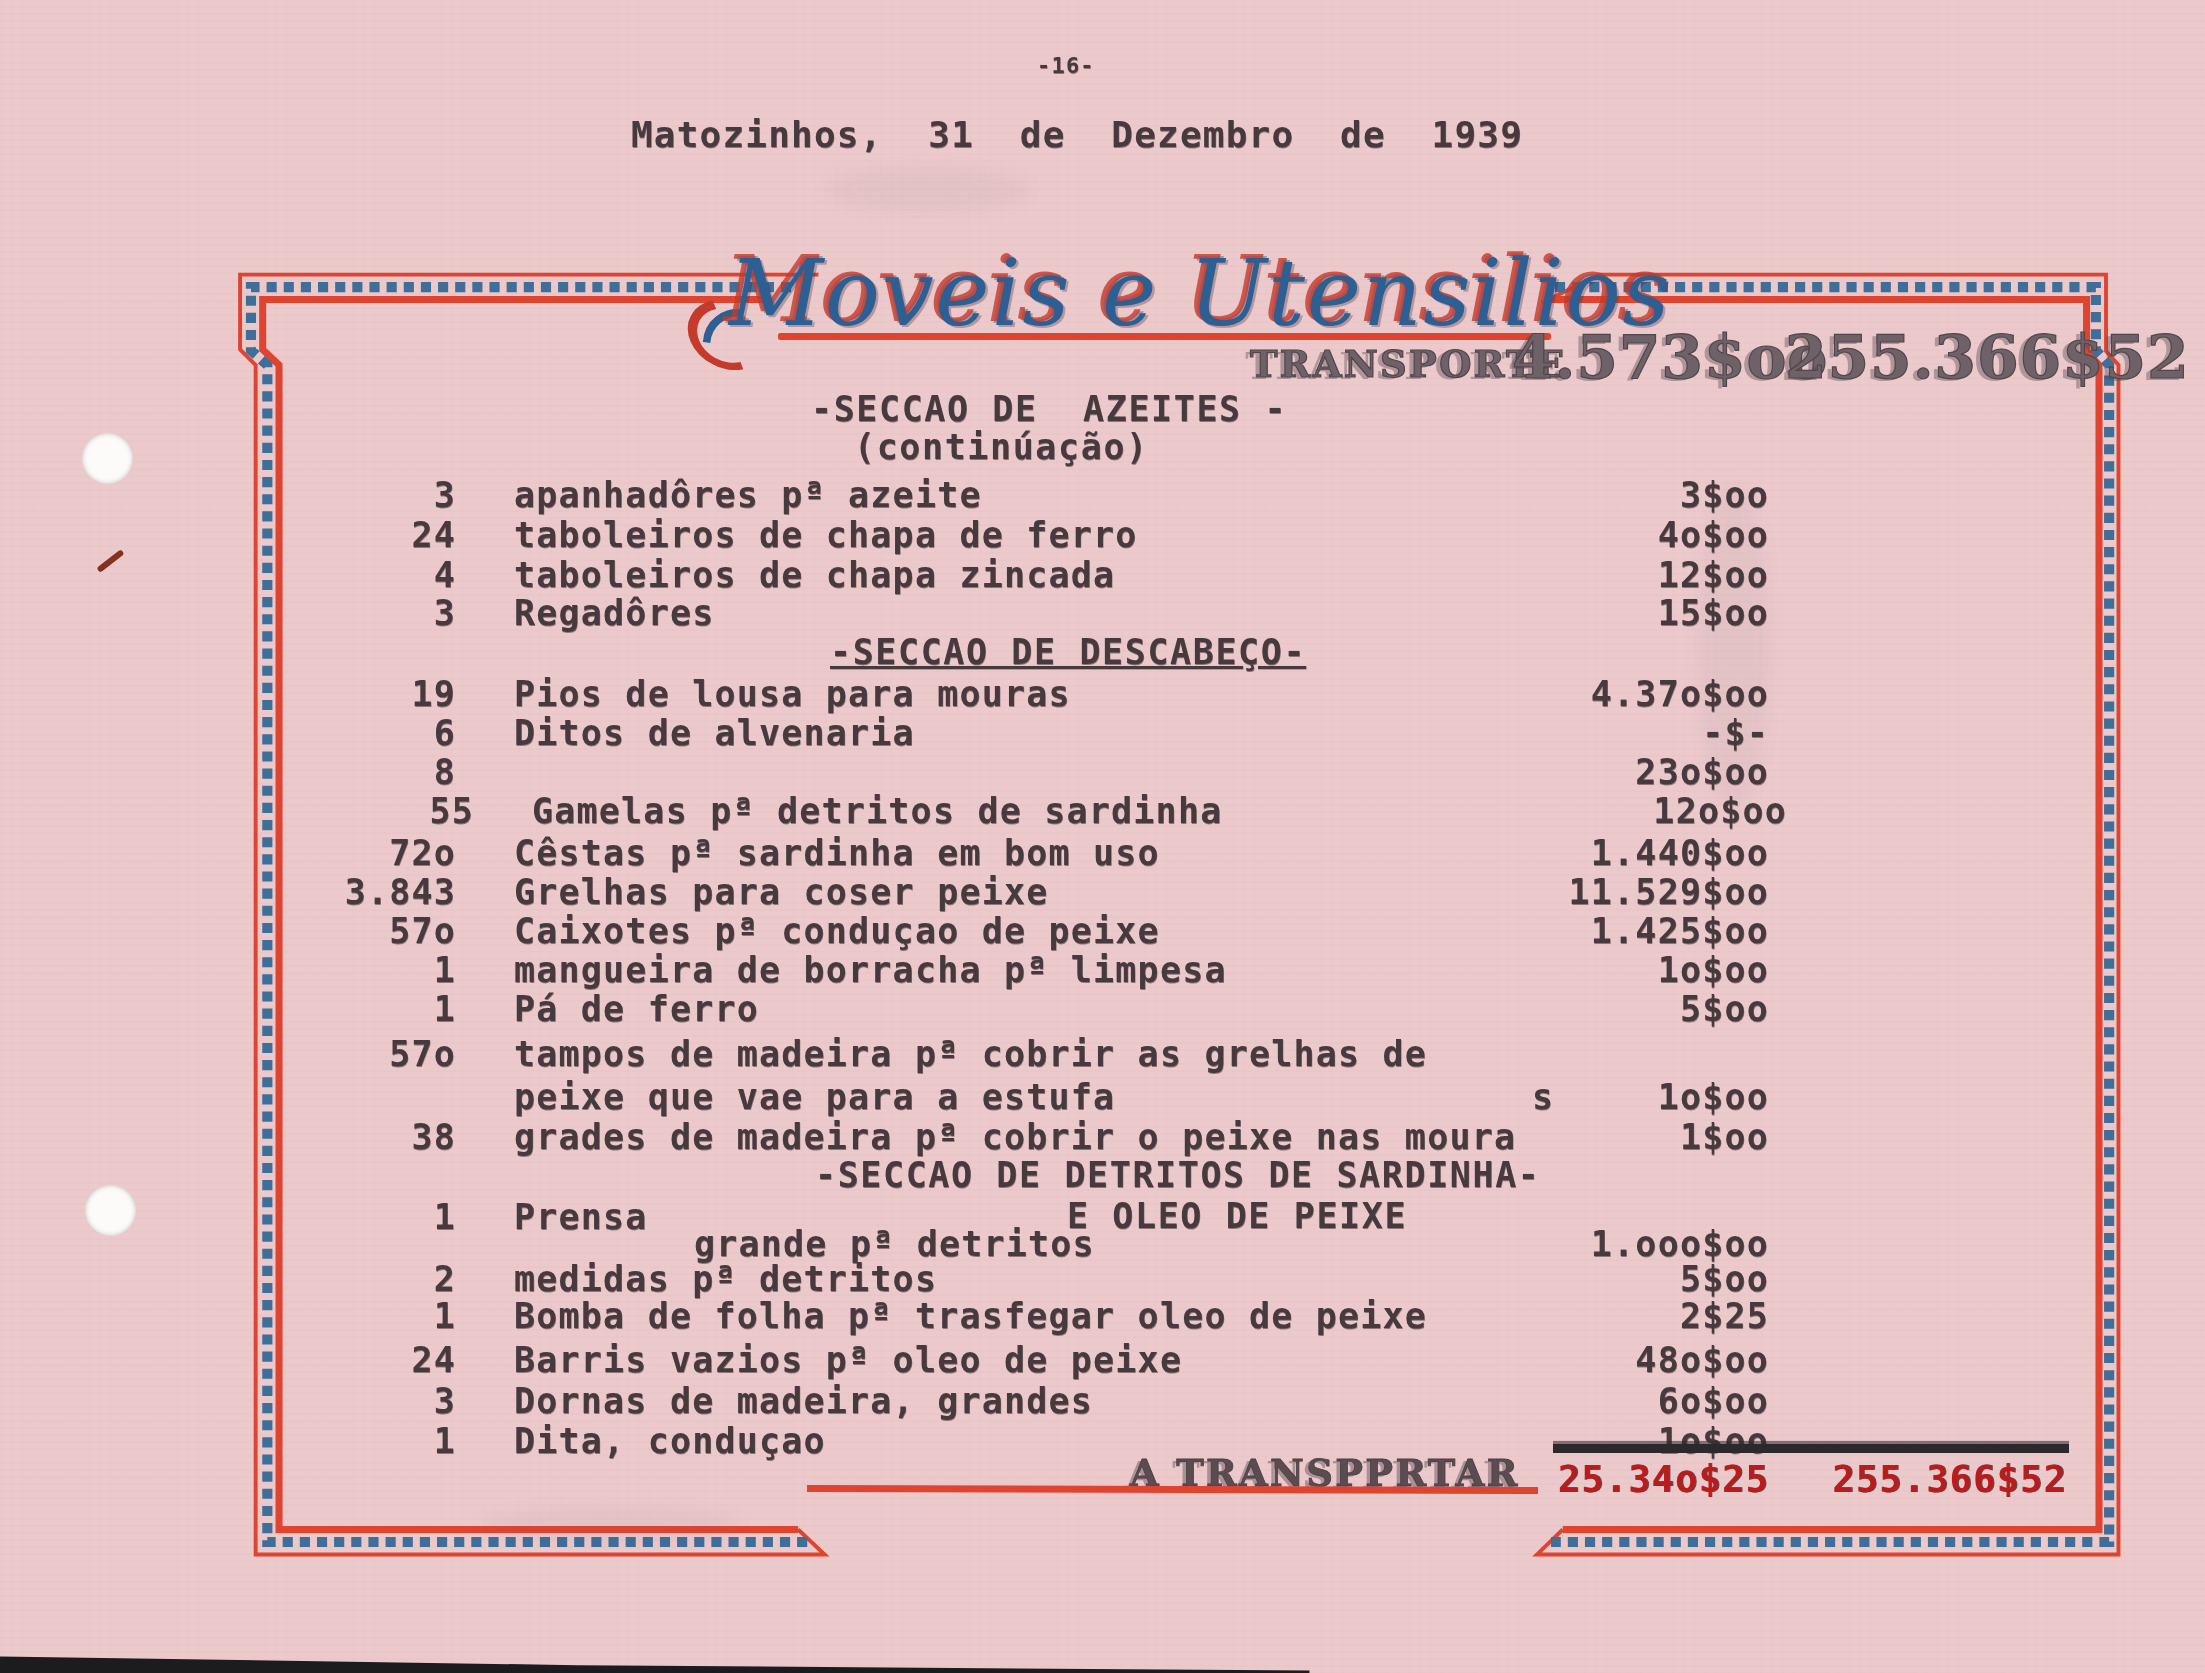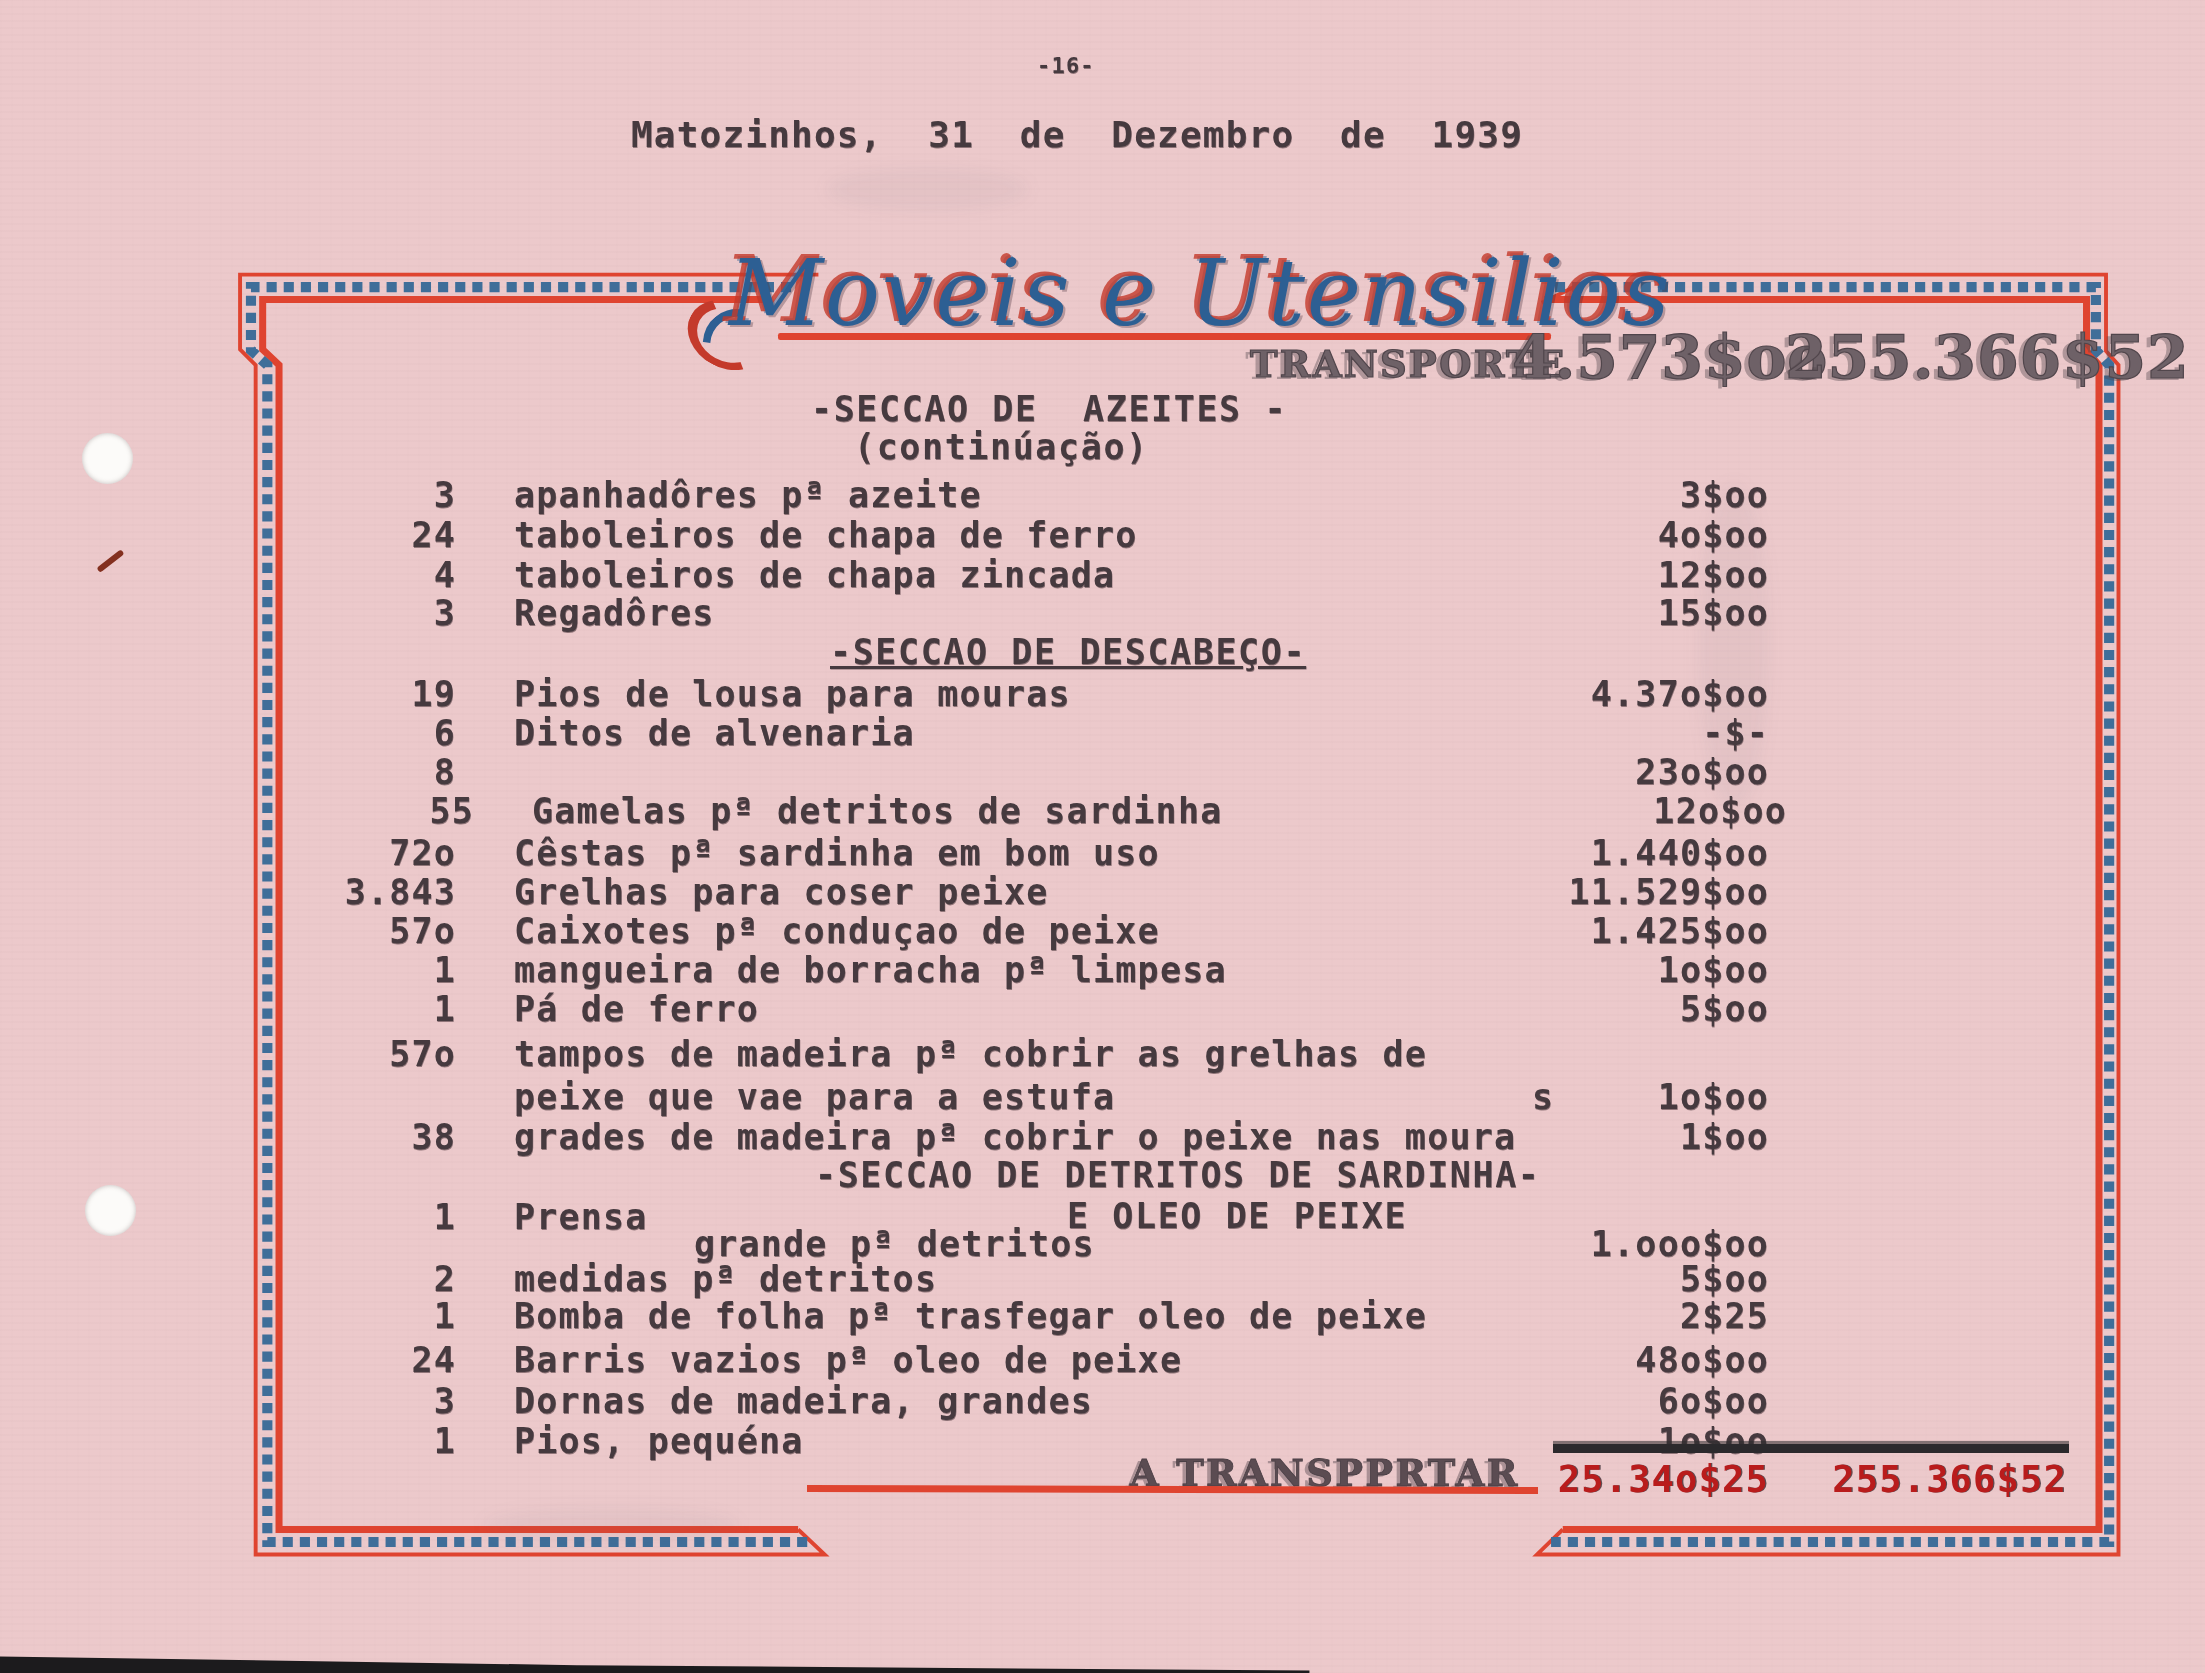--- a/index.html
+++ b/index.html
@@ -247,21 +247,21 @@
         <span class="desc">Barris vazios pª oleo de peixe</span>
         <span class="val">48o$oo</span>
       </div>
       <div class="line item" style="top: 1384px;">
         <span class="qty">3</span>
         <span class="desc">Dornas de madeira, grandes</span>
         <span class="val">6o$oo</span>
       </div>
       <div class="line item" style="top: 1424px;">
         <span class="qty">1</span>
-        <span class="desc">Pios, pequéna</span>
+        <span class="desc">Dita, conduçao</span>
         <span class="val">1o$oo</span>
       </div>
     </div>
 
   <div class="black-rule"></div>
   <div class="display-serif footer-label">A TRANSPPRTAR</div>
   <div class="footer-total footer-1">25.34o$25</div>
   <div class="footer-total footer-2">255.366$52</div>
   <div class="footer-redline"></div>
 

